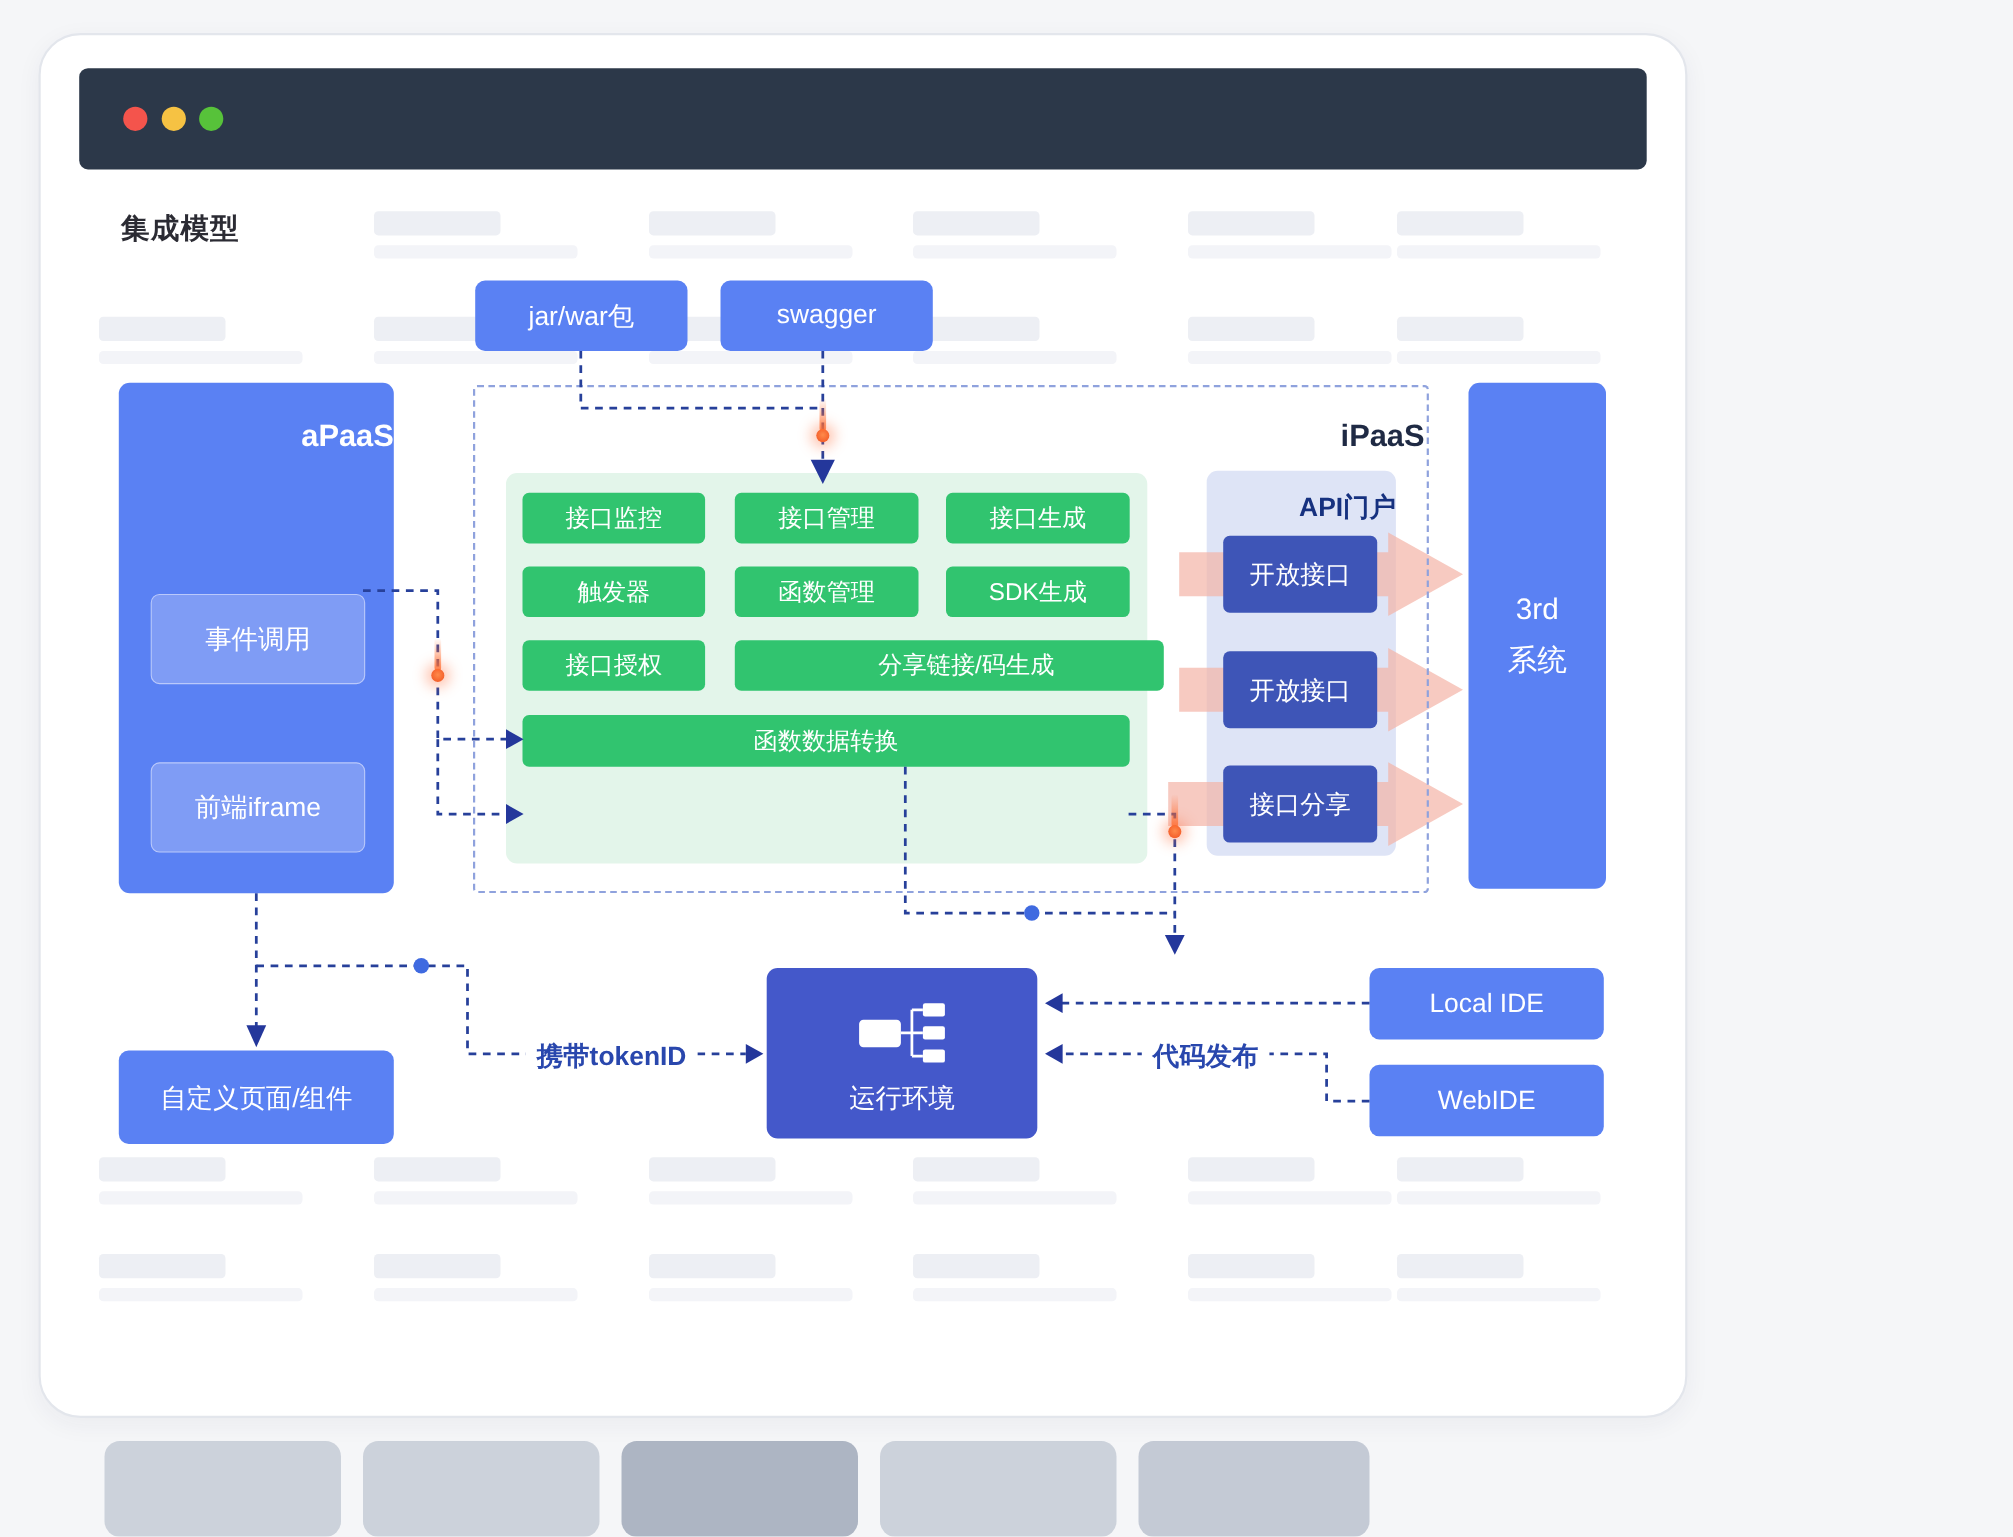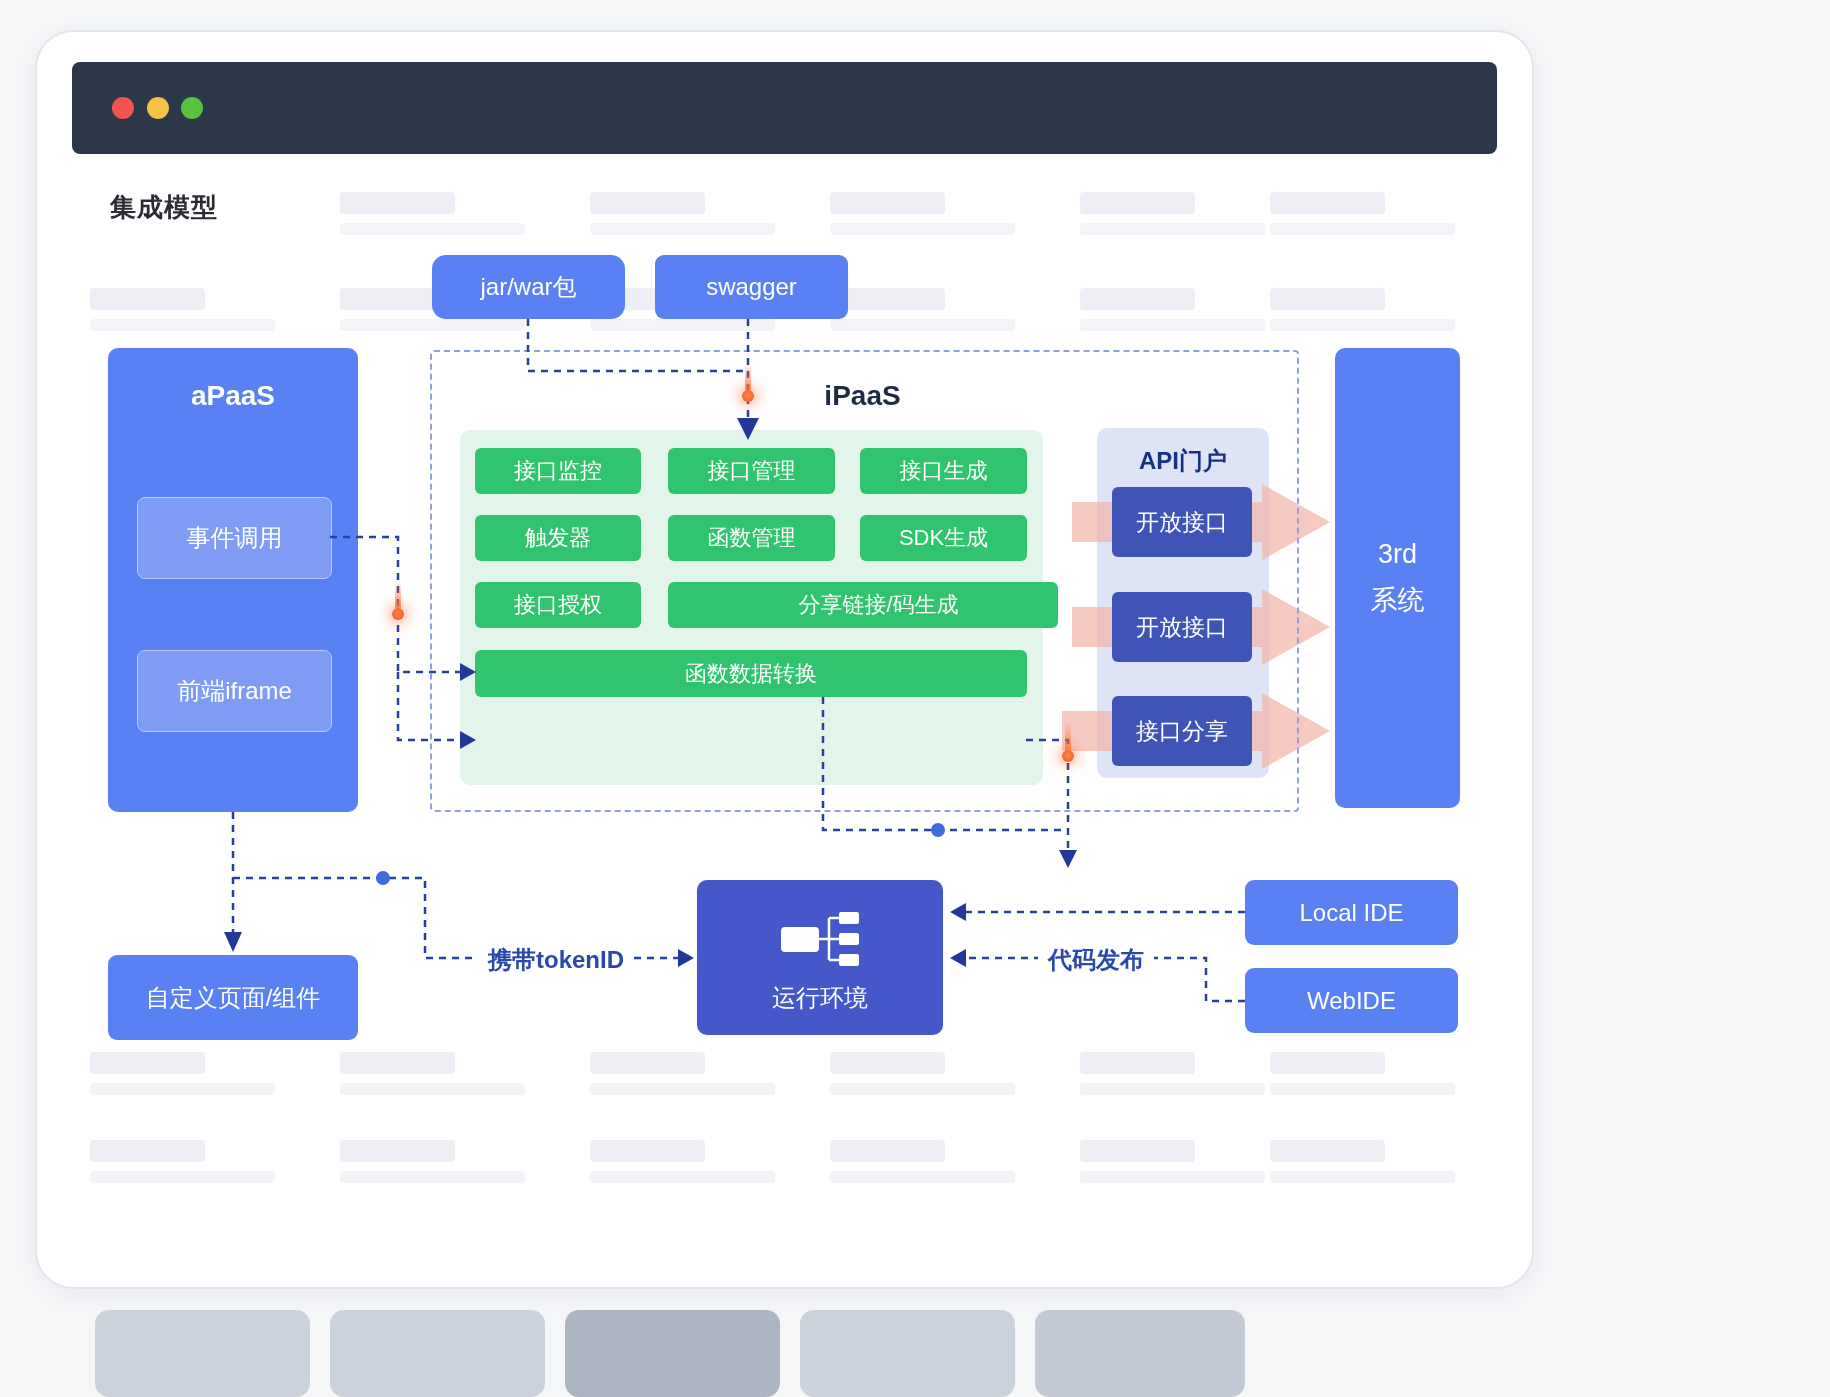--- a/index.html
+++ b/index.html
@@ -11,24 +11,24 @@
         border:2px solid #e3e6ec;border-radius:38px;z-index:1;box-shadow:0 6px 22px rgba(30,40,70,.05);}
   .titlebar{position:absolute;left:35px;top:30px;width:1425px;height:92px;background:#2c3849;border-radius:8px;}
   .dot{position:absolute;top:35px;width:22px;height:22px;border-radius:50%;}
   
   .skel{position:absolute;z-index:2;}
   .sk1{width:115px;height:22px;background:#edeff4;border-radius:4px;}
   .sk2{width:185px;height:12px;background:#f3f4f8;border-radius:4px;margin-top:9px;}
   
   .box{display:flex;align-items:center;justify-content:center;color:#fff;text-align:center;z-index:5;}
   .box-blue{background:#5a81f3;border-radius:9px;font-size:24px;}
-  .box-inner{background:#7f9cf5;border:1px solid #bac9fb;border-radius:8px;font-size:24px;}
+  .box-inner{background:#7f9cf5;border:1px solid #bac9fb;border-radius:8px;font-size:24px;margin-top:43px;}
   .btn-green{background:#31c46f;border-radius:6px;font-size:22px;}
   .box-dark{background:#3e55b7;border-radius:6px;font-size:23px;}
-  .panel-label{position:absolute;z-index:5;text-align:center;font-weight:bold;}
+  .panel-label{position:absolute;z-index:5;text-align:right;font-weight:bold;}
   .green-panel{position:absolute;background:#e3f5ea;border-radius:10px;z-index:5;}
   .api-panel{position:absolute;background:#dee4f6;border-radius:10px;z-index:3;}
   .ipaas-border{position:absolute;border:2px dashed #8fa2dd;border-radius:4px;z-index:5;pointer-events:none;}
   .flow-label{position:absolute;z-index:7;background:#ffffff;color:#2947ad;font-weight:bold;font-size:24px;padding:3px 10px;}
   .comet{position:absolute;width:12px;height:12px;border-radius:50%;z-index:7;
          background:radial-gradient(circle at 50% 45%,#ff8a4a,#f04f1f);
          box-shadow:0 0 12px 5px rgba(255,110,60,.40);}
   .comet::after{content:"";position:absolute;left:3px;bottom:10px;width:6px;height:30px;border-radius:3px;
          background:linear-gradient(to top,rgba(255,110,50,.85),rgba(255,110,50,0));}
   .bg-block{position:absolute;border-radius:14px;z-index:0;}
@@ -153,21 +153,21 @@
   <h1 class="title-h" style="left:110px;top:190px;margin:0;">集成模型</h1>
 
   <div class="api-panel" style="left:1097px;top:428px;width:172px;height:350px;"></div>
 
   <svg class="layer" width="1830" height="1397" style="z-index:4;">
     <polygon points="1072,502 1262,502 1262,484 1330,522 1262,560 1262,542 1072,542" fill="#f3b4a6" fill-opacity="0.7"></polygon>
     <polygon points="1072,607 1262,607 1262,589 1330,627 1262,665 1262,647 1072,647" fill="#f3b4a6" fill-opacity="0.7"></polygon>
     <polygon points="1062,711 1262,711 1262,693 1330,731 1262,769 1262,751 1062,751" fill="#f3b4a6" fill-opacity="0.7"></polygon>
   </svg>
 
-  <div class="abs box box-blue" style="left:432px;top:255px;width:193px;height:64px;border-radius:14px;">
+  <div class="abs box box-blue" style="left:432px;top:255px;width:193px;height:64px;">
       <span>jar/war包</span>
     </div>
   <div class="abs box box-blue" style="left:655px;top:255px;width:193px;height:64px;">
       <span>swagger</span>
     </div>
 
   <div class="abs box box-blue" style="left:108px;top:348px;width:250px;height:464px;border-radius:10px;"></div>
   <div class="panel-label" style="left:108px;top:380px;width:250px;font-size:28px;color:#ffffff;">aPaaS</div>
   <div class="abs box box-inner" style="left:137px;top:497px;width:193px;height:80px;">
       <span>事件调用</span>

